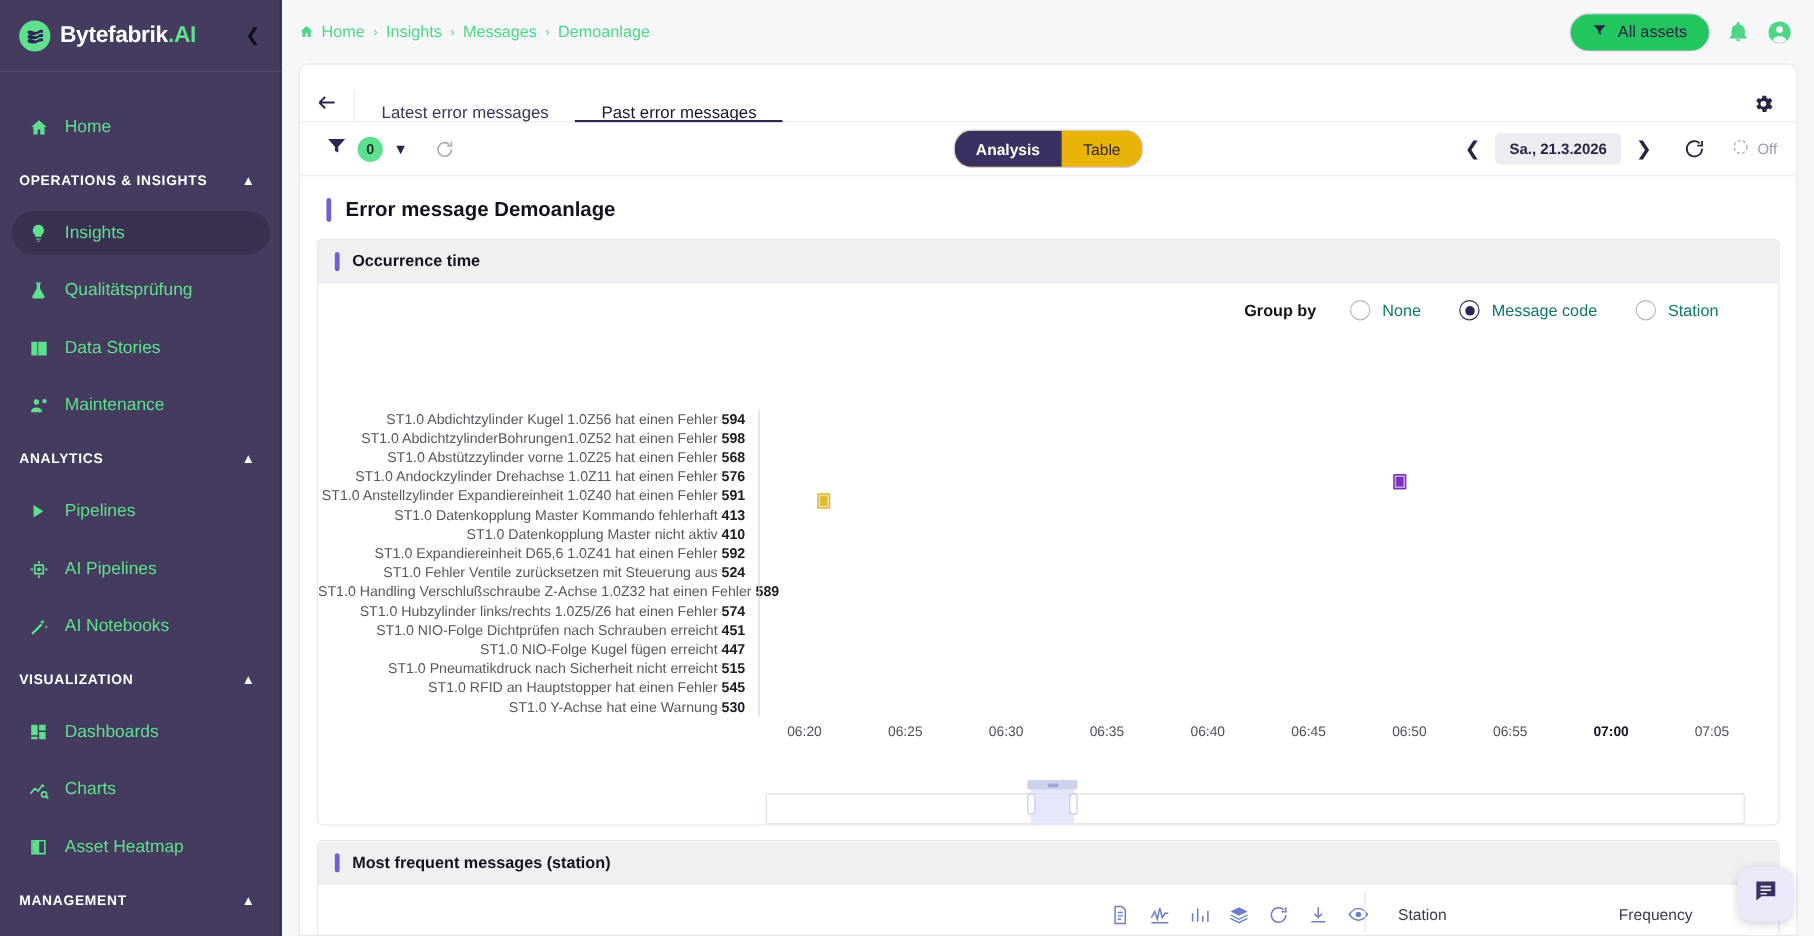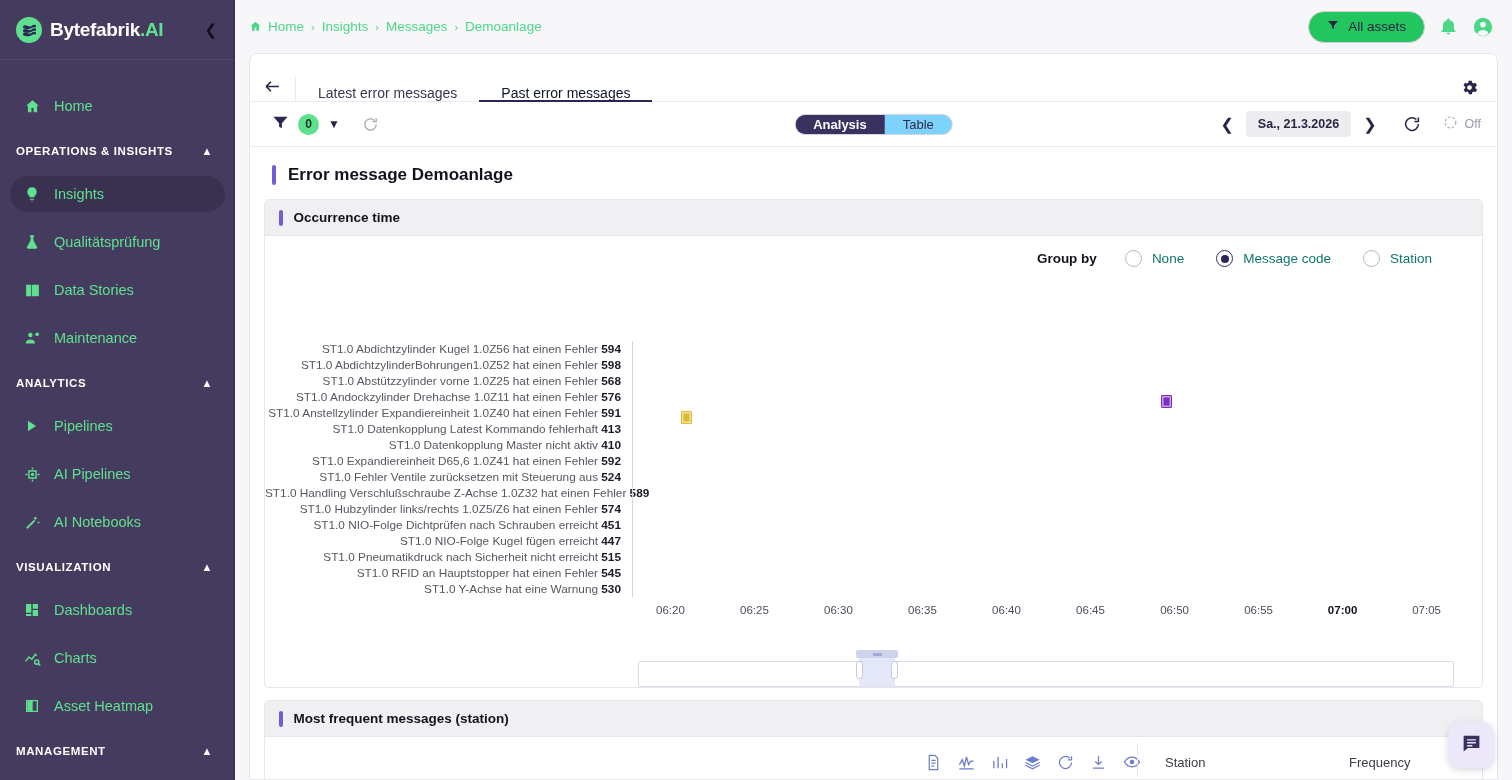--- a/index.html
+++ b/index.html
@@ -144,21 +144,21 @@
     background: #5fe08f; color: #16351f;
     font-size: 12px; font-weight: bold;
     display: flex; align-items: center; justify-content: center;
   }
   .chev-dn { color: #2b2545; font-size: 12px; cursor: pointer; }
   .reload-ic { margin-left: 22px; cursor: pointer; display: flex; }
 
   .segwrap {
     position: absolute; left: 50%; transform: translateX(-50%);
     display: flex; border: 1px solid #d5d3dd; border-radius: 15px;
-    overflow: hidden; height: 21px; background: #7dd3fc;
+    overflow: hidden; height: 32px; background: #eab308;
   }
   .seg {
     display: flex; align-items: center; padding: 0 18px;
     font-size: 13px; color: #2f2a47; cursor: pointer;
   }
   .seg.on { background: #3a3160; color: #ffffff; font-weight: bold; }
 
   .daterow { margin-left: auto; display: flex; align-items: center; gap: 2px; }
   .nav-arrow { padding: 4px 10px; color: #2b2545; font-size: 16px; cursor: pointer; }
   .date-chip {
@@ -565,21 +565,21 @@
           </label>
         </div>
 
         <div class="chart">
           <div class="cat-labels" id="catLabels">
               <div class="cat-row"><span>ST1.0 Abdichtzylinder Kugel 1.0Z56 hat einen Fehler </span><b>594</b></div>
               <div class="cat-row"><span>ST1.0 AbdichtzylinderBohrungen1.0Z52 hat einen Fehler </span><b>598</b></div>
               <div class="cat-row"><span>ST1.0 Abstützzylinder vorne 1.0Z25 hat einen Fehler </span><b>568</b></div>
               <div class="cat-row"><span>ST1.0 Andockzylinder Drehachse 1.0Z11 hat einen Fehler </span><b>576</b></div>
               <div class="cat-row"><span>ST1.0 Anstellzylinder Expandiereinheit 1.0Z40 hat einen Fehler </span><b>591</b></div>
-              <div class="cat-row"><span>ST1.0 Datenkopplung Latest Kommando fehlerhaft </span><b>413</b></div>
+              <div class="cat-row"><span>ST1.0 Datenkopplung Master Kommando fehlerhaft </span><b>413</b></div>
               <div class="cat-row"><span>ST1.0 Datenkopplung Master nicht aktiv </span><b>410</b></div>
               <div class="cat-row"><span>ST1.0 Expandiereinheit D65,6 1.0Z41 hat einen Fehler </span><b>592</b></div>
               <div class="cat-row"><span>ST1.0 Fehler Ventile zurücksetzen mit Steuerung aus </span><b>524</b></div>
               <div class="cat-row"><span>ST1.0 Handling Verschlußschraube Z-Achse 1.0Z32 hat einen Fehler </span><b>589</b></div>
               <div class="cat-row"><span>ST1.0 Hubzylinder links/rechts 1.0Z5/Z6 hat einen Fehler </span><b>574</b></div>
               <div class="cat-row"><span>ST1.0 NIO-Folge Dichtprüfen nach Schrauben erreicht </span><b>451</b></div>
               <div class="cat-row"><span>ST1.0 NIO-Folge Kugel fügen erreicht </span><b>447</b></div>
               <div class="cat-row"><span>ST1.0 Pneumatikdruck nach Sicherheit nicht erreicht </span><b>515</b></div>
               <div class="cat-row"><span>ST1.0 RFID an Hauptstopper hat einen Fehler </span><b>545</b></div>
               <div class="cat-row"><span>ST1.0 Y-Achse hat eine Warnung </span><b>530</b></div>

